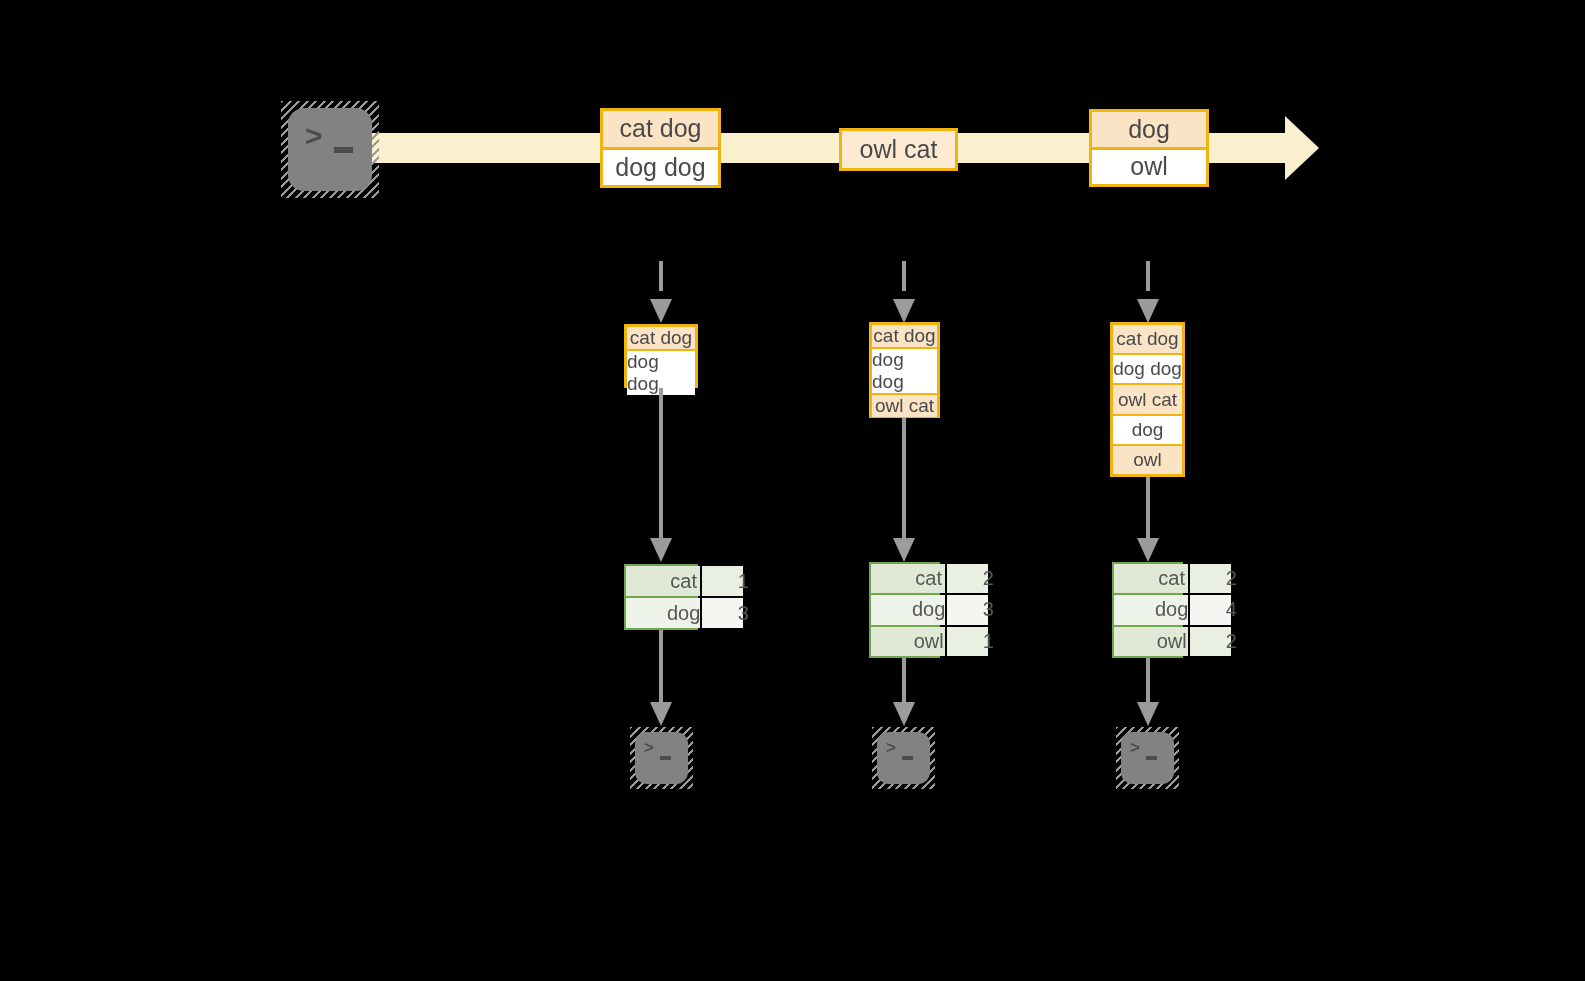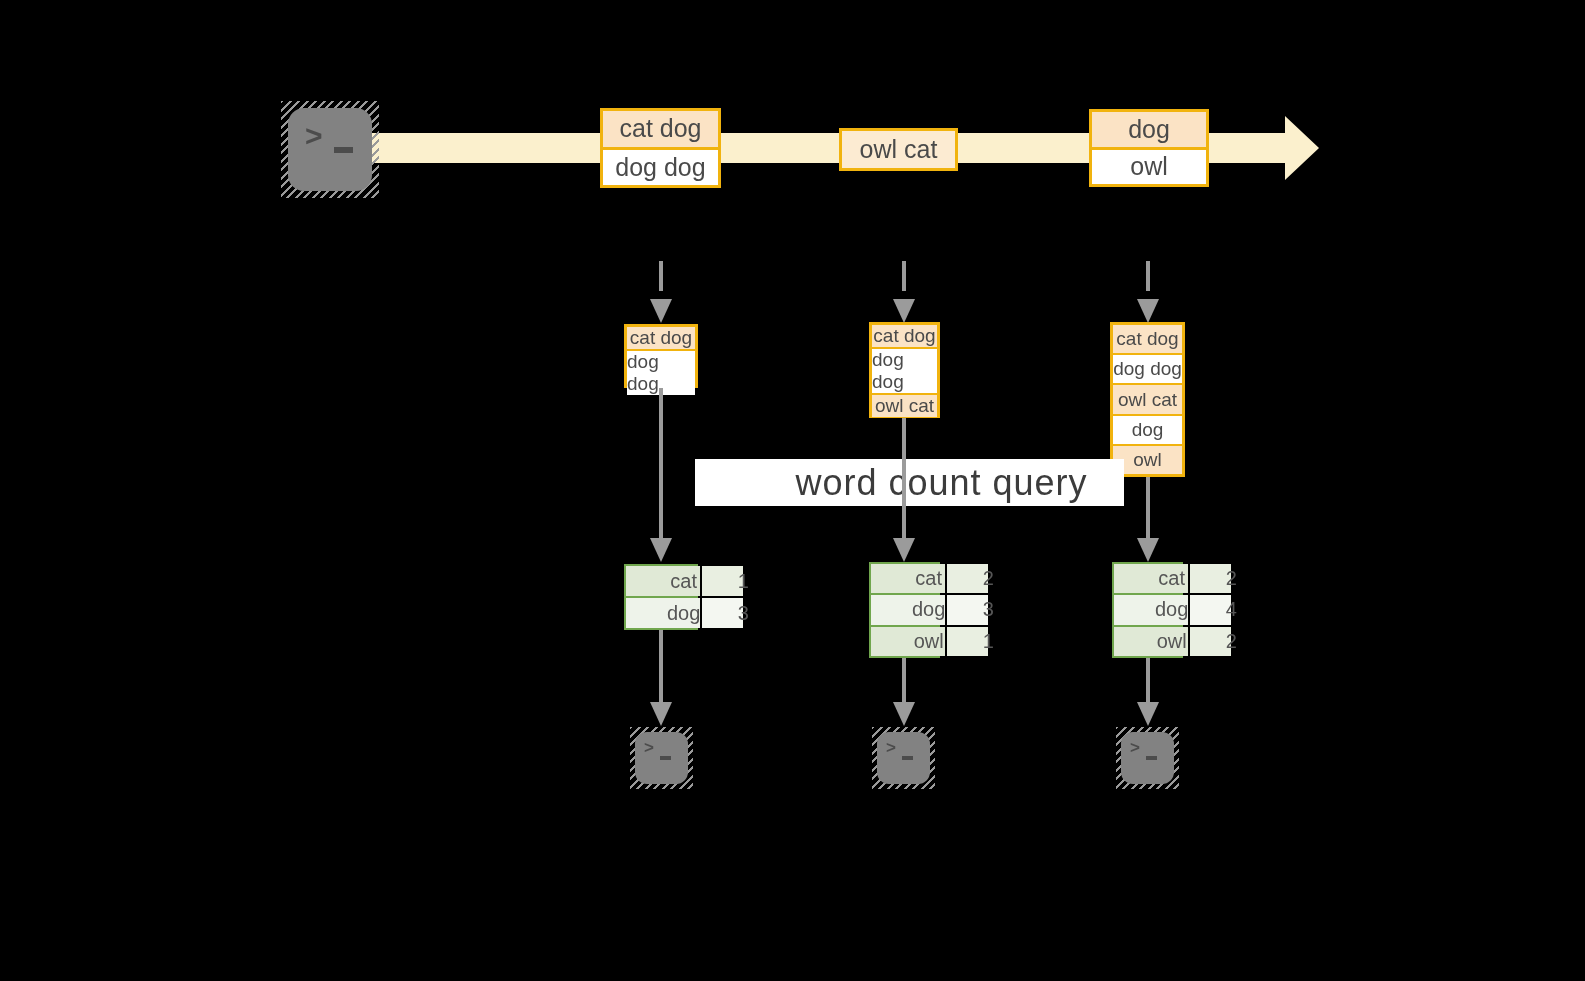--- a/index.html
+++ b/index.html
@@ -116,23 +116,20 @@
     <div class="cell peach fs19">owl cat</div>
   </div>
   <div class="ebox" style="left:1110px;top:322px;width:75px;height:155px;gap:2px;">
     <div class="cell peach fs19">cat dog</div>
     <div class="cell cream fs19">dog dog</div>
     <div class="cell peach fs19">owl cat</div>
     <div class="cell cream fs19">dog</div>
     <div class="cell peach fs19">owl</div>
   </div>
 
-  <div class="qlabel" style="left:695px;top:459px;width:429px;height:47px;">
-    <span>word count query</span>
-  </div>
 
   <div class="vline" style="left:659px;top:388px;height:150px;"></div>
   <div class="head-down" style="left:650px;top:538px;"></div>
   <div class="vline" style="left:902px;top:418px;height:120px;"></div>
   <div class="head-down" style="left:893px;top:538px;"></div>
   <div class="vline" style="left:1146px;top:477px;height:61px;"></div>
   <div class="head-down" style="left:1137px;top:538px;"></div>
 
   <div class="gtable" style="left:624px;top:564px;width:74px;height:66px;">
     <div class="gcell g-dark-l">cat</div>

